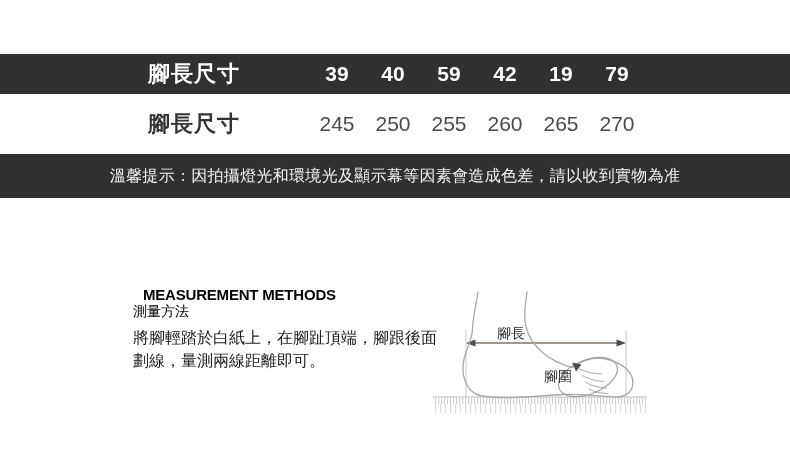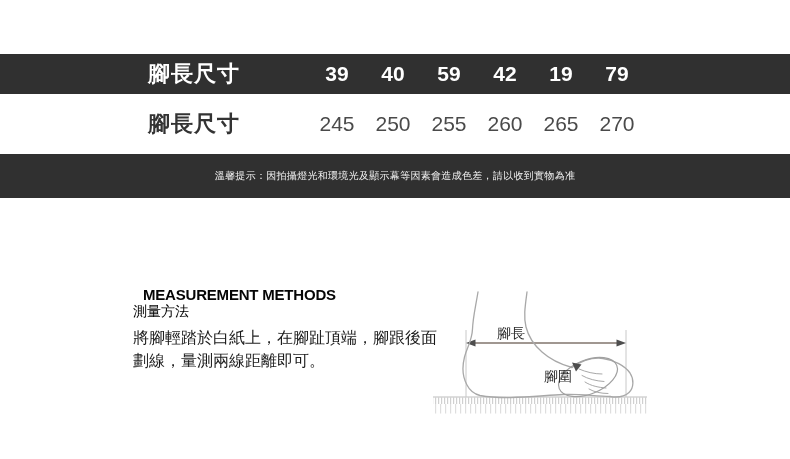--- a/index.html
+++ b/index.html
@@ -16,21 +16,21 @@
   .trow-light .tlabel{color:#333333;}
   .tcols{display:flex;}
   .tcell{width:56px;text-align:center;font-size:21px;white-space:nowrap;}
   .trow-dark .tcell{font-weight:bold;color:#ffffff;}
   .trow-light .tcell{font-weight:normal;color:#4a4a4a;}
   
   .notice-bar{
     position:absolute;left:0;top:154px;width:790px;height:44px;background:#303030;
     display:flex;align-items:center;justify-content:center;
   }
-  .notice-bar span{color:#f2f2f2;font-size:10px;letter-spacing:0.3px;white-space:nowrap;}
+  .notice-bar span{color:#f2f2f2;font-size:16px;letter-spacing:0.3px;white-space:nowrap;}
   
   .measure{position:absolute;left:133px;top:286px;width:320px;color:#1f1f1f;}
   .m-head-en{margin-left:10px;font-size:15px;font-weight:bold;color:#050505;letter-spacing:-0.2px;white-space:nowrap;}
   .m-head-zh{font-size:14px;color:#000000;}
   .m-body{margin-top:5px;font-size:16px;line-height:23px;color:#1a1a1a;}
   
   .diagram{position:absolute;left:420px;top:255px;width:265px;height:175px;}
   .diagram svg{position:absolute;left:0;top:0;}
   .dlabel{position:absolute;font-size:14px;color:#2b2b2b;white-space:nowrap;}
   .dlabel-length{left:77px;top:70px;}

